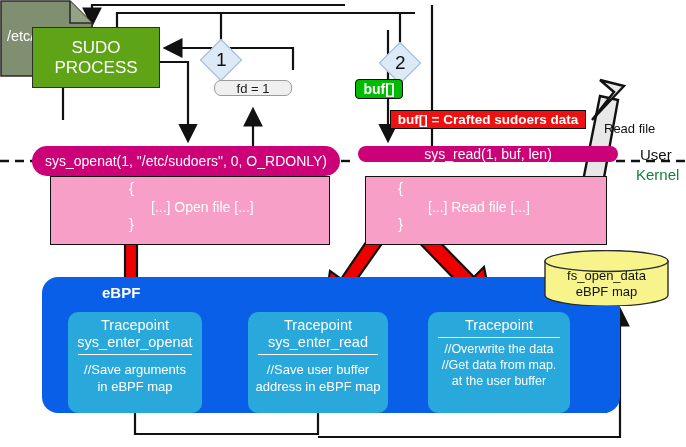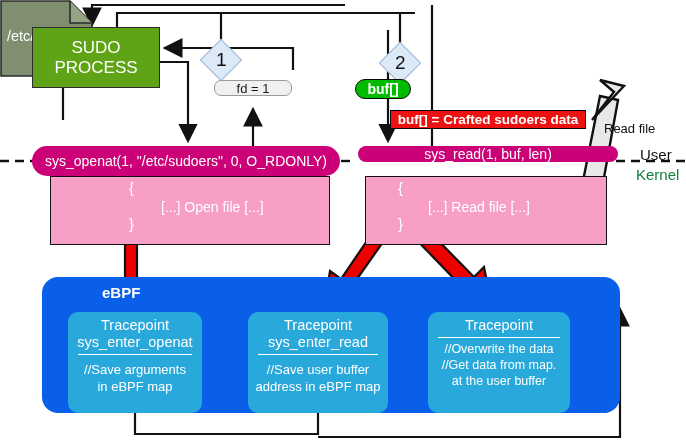--- a/index.html
+++ b/index.html
@@ -23,22 +23,22 @@
                 display:block;line-height:30px;}
   .d1{left:206px;top:45px;}
   .d2{left:385px;top:48px;}
 
   
   .fdbox{left:214px;top:80px;width:78px;height:16px;background:#f0f0f0;
          border:1px solid #9a9a9a;border-radius:7px;font-size:13px;color:#1a1a1a;
          z-index:7;}
 
   
-  .buftag{left:355px;top:79px;width:56px;height:20px;background:#00bb00;
-          border:1px solid #0a0a0a;border-radius:10px;color:#ffffff;
+  .buftag{left:355px;top:79px;width:48px;height:20px;background:#00bb00;
+          border:1px solid #0a0a0a;border-radius:4px;color:#ffffff;
           font-size:14px;font-weight:bold;z-index:8;}
 
   
   .crafted{left:390px;top:110px;width:196px;height:19px;background:#ee1111;
            border:1px solid #0a0a0a;color:#ffffff;font-size:13.5px;
            font-weight:bold;z-index:8;}
 
   
   .docwrap{left:565px;top:13px;width:93px;height:77px;z-index:5;}
   .docwrap svg{position:absolute;left:0;top:0;}
@@ -181,21 +181,21 @@
     <div class="doclabel">/etc/sudoers</div>
   </div>
   <div class="readfile-lab">Read file</div>
 
   <div class="ulab">User</div>
   <div class="klab">Kernel</div>
 
   <div class="body body-open">
     <div class="brace" style="left:78px;top:2px;">{</div>
     <div class="brace" style="left:78px;top:38px;">}</div>
-    <div class="bodytext" style="left:100px;top:22px;margin-left:10px;">[...] Open file [...]</div>
+    <div class="bodytext" style="left:100px;top:22px;">[...] Open file [...]</div>
   </div>
   <div class="pill pill-open">sys_openat(1, "/etc/sudoers", 0, O_RDONLY)</div>
 
   <div class="body body-read">
     <div class="brace" style="left:32px;top:2px;">{</div>
     <div class="brace" style="left:32px;top:38px;">}</div>
     <div class="bodytext" style="left:62px;top:22px;">[...] Read file [...]</div>
   </div>
   <div class="pill pill-read">sys_read(1, buf, len)</div>
 
@@ -231,14 +231,22 @@
       <div>Tracepoint</div>
     </div>
     <div class="tp-rule"></div>
     <div class="tp-body">
       <div>//Overwrite the data</div>
       <div>//Get data from map.</div>
       <div>at the user buffer</div>
     </div>
   </div>
 
+  <div class="cyl">
+    <svg width="127" height="56" viewBox="0 0 127 56">
+      <path d="M2,11 L2,45 A61,11 0 0 0 125,45 L125,11 z" fill="#f7f48b" stroke="#2b2b2b" stroke-width="1.4"></path>
+      <ellipse cx="63.5" cy="11" rx="61.5" ry="10.5" fill="#f7f48b" stroke="#2b2b2b" stroke-width="1.4"></ellipse>
+    </svg>
+    <div class="cyl-t1">fs_open_data</div>
+    <div class="cyl-t2">eBPF map</div>
+  </div>
 
 </div>
 
 </body></html>

